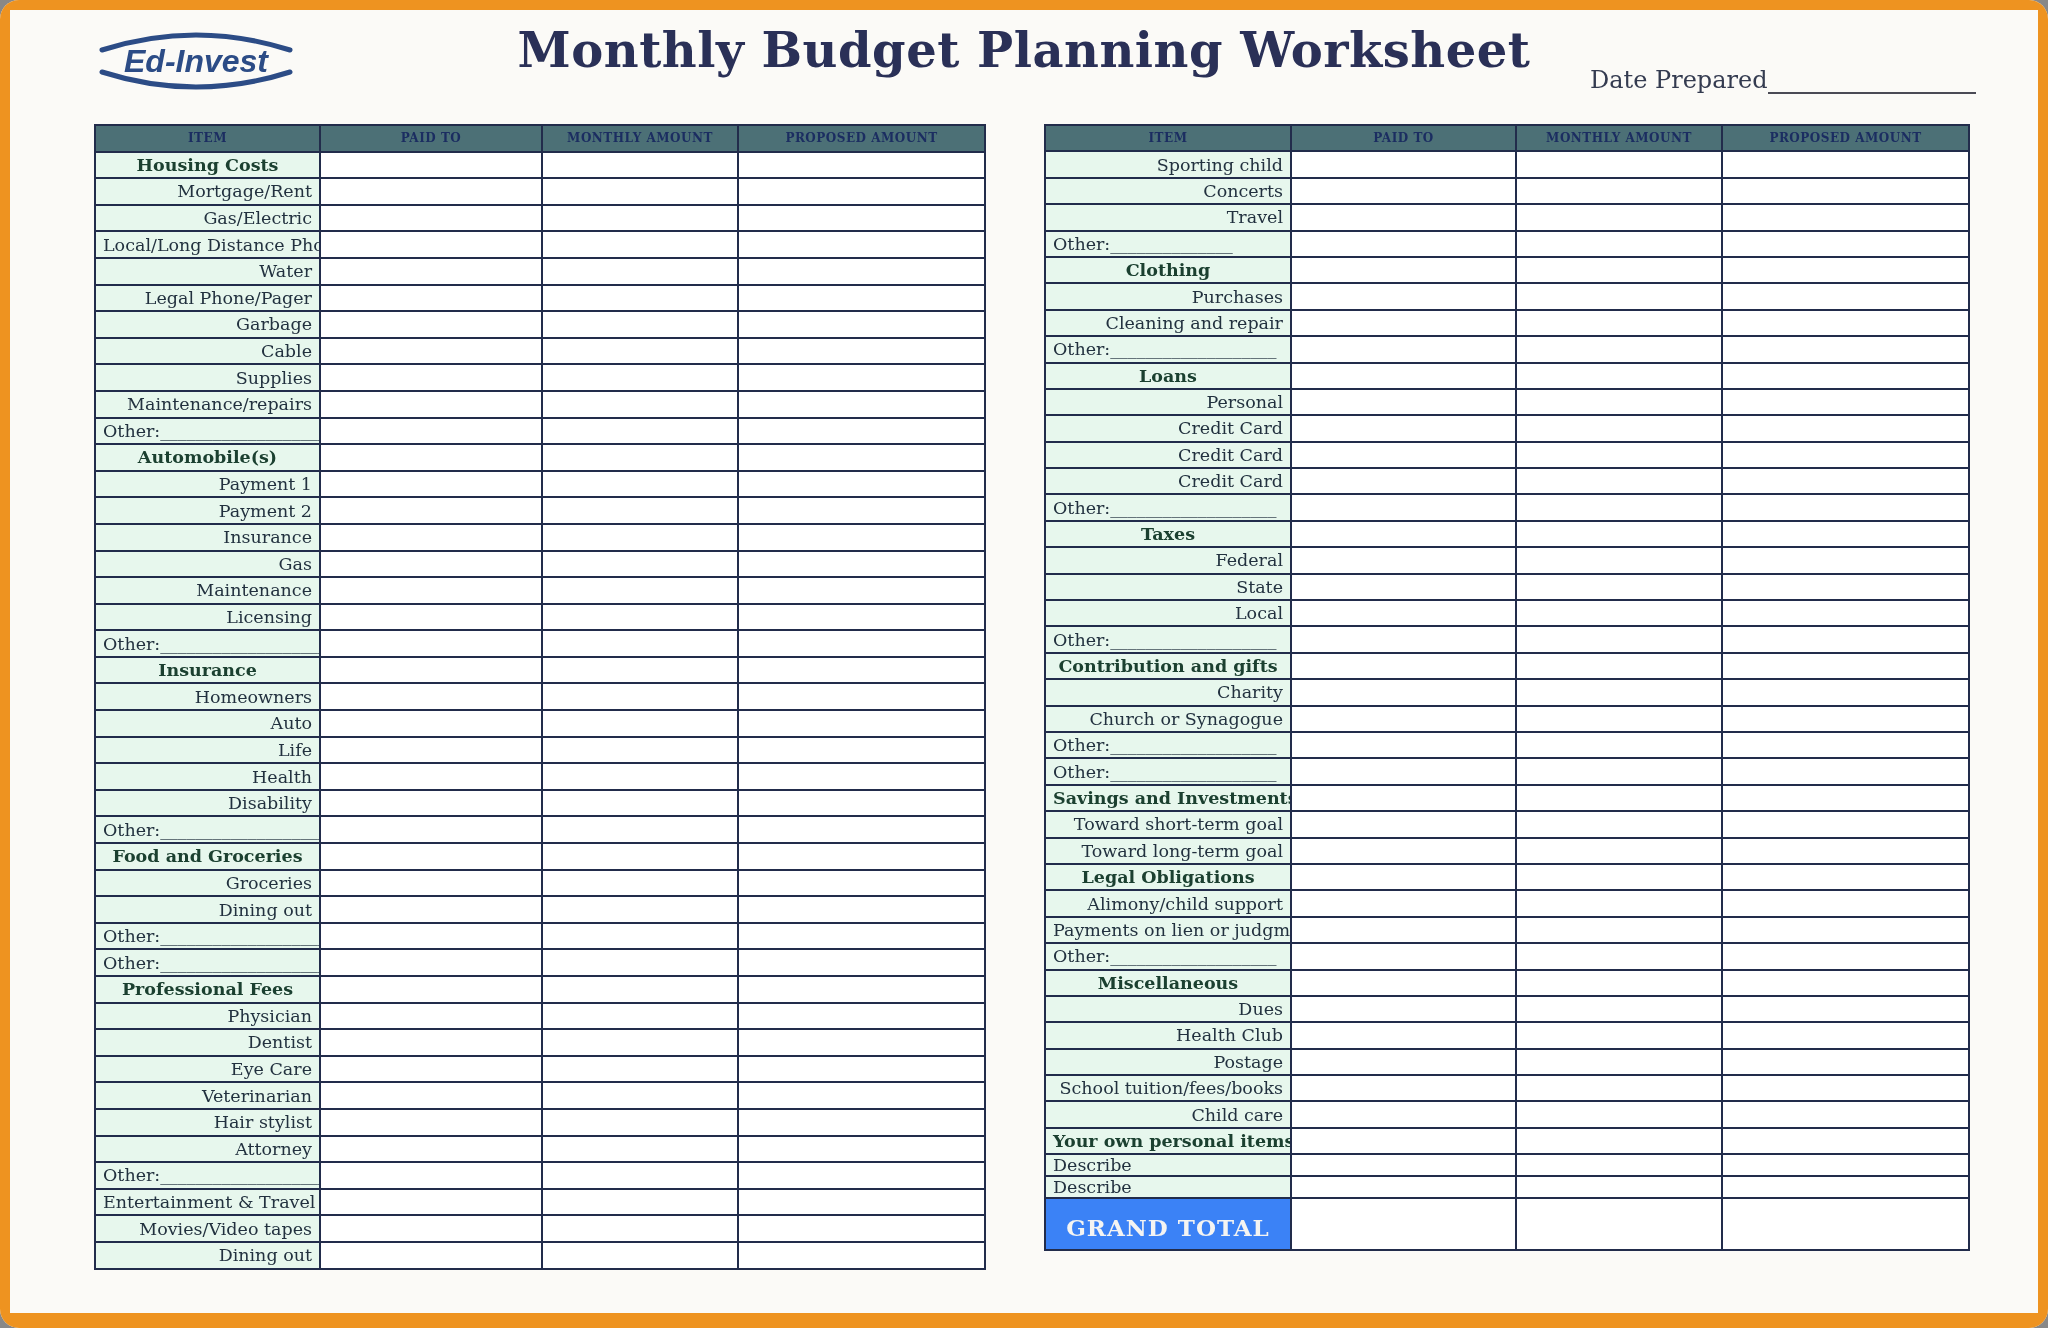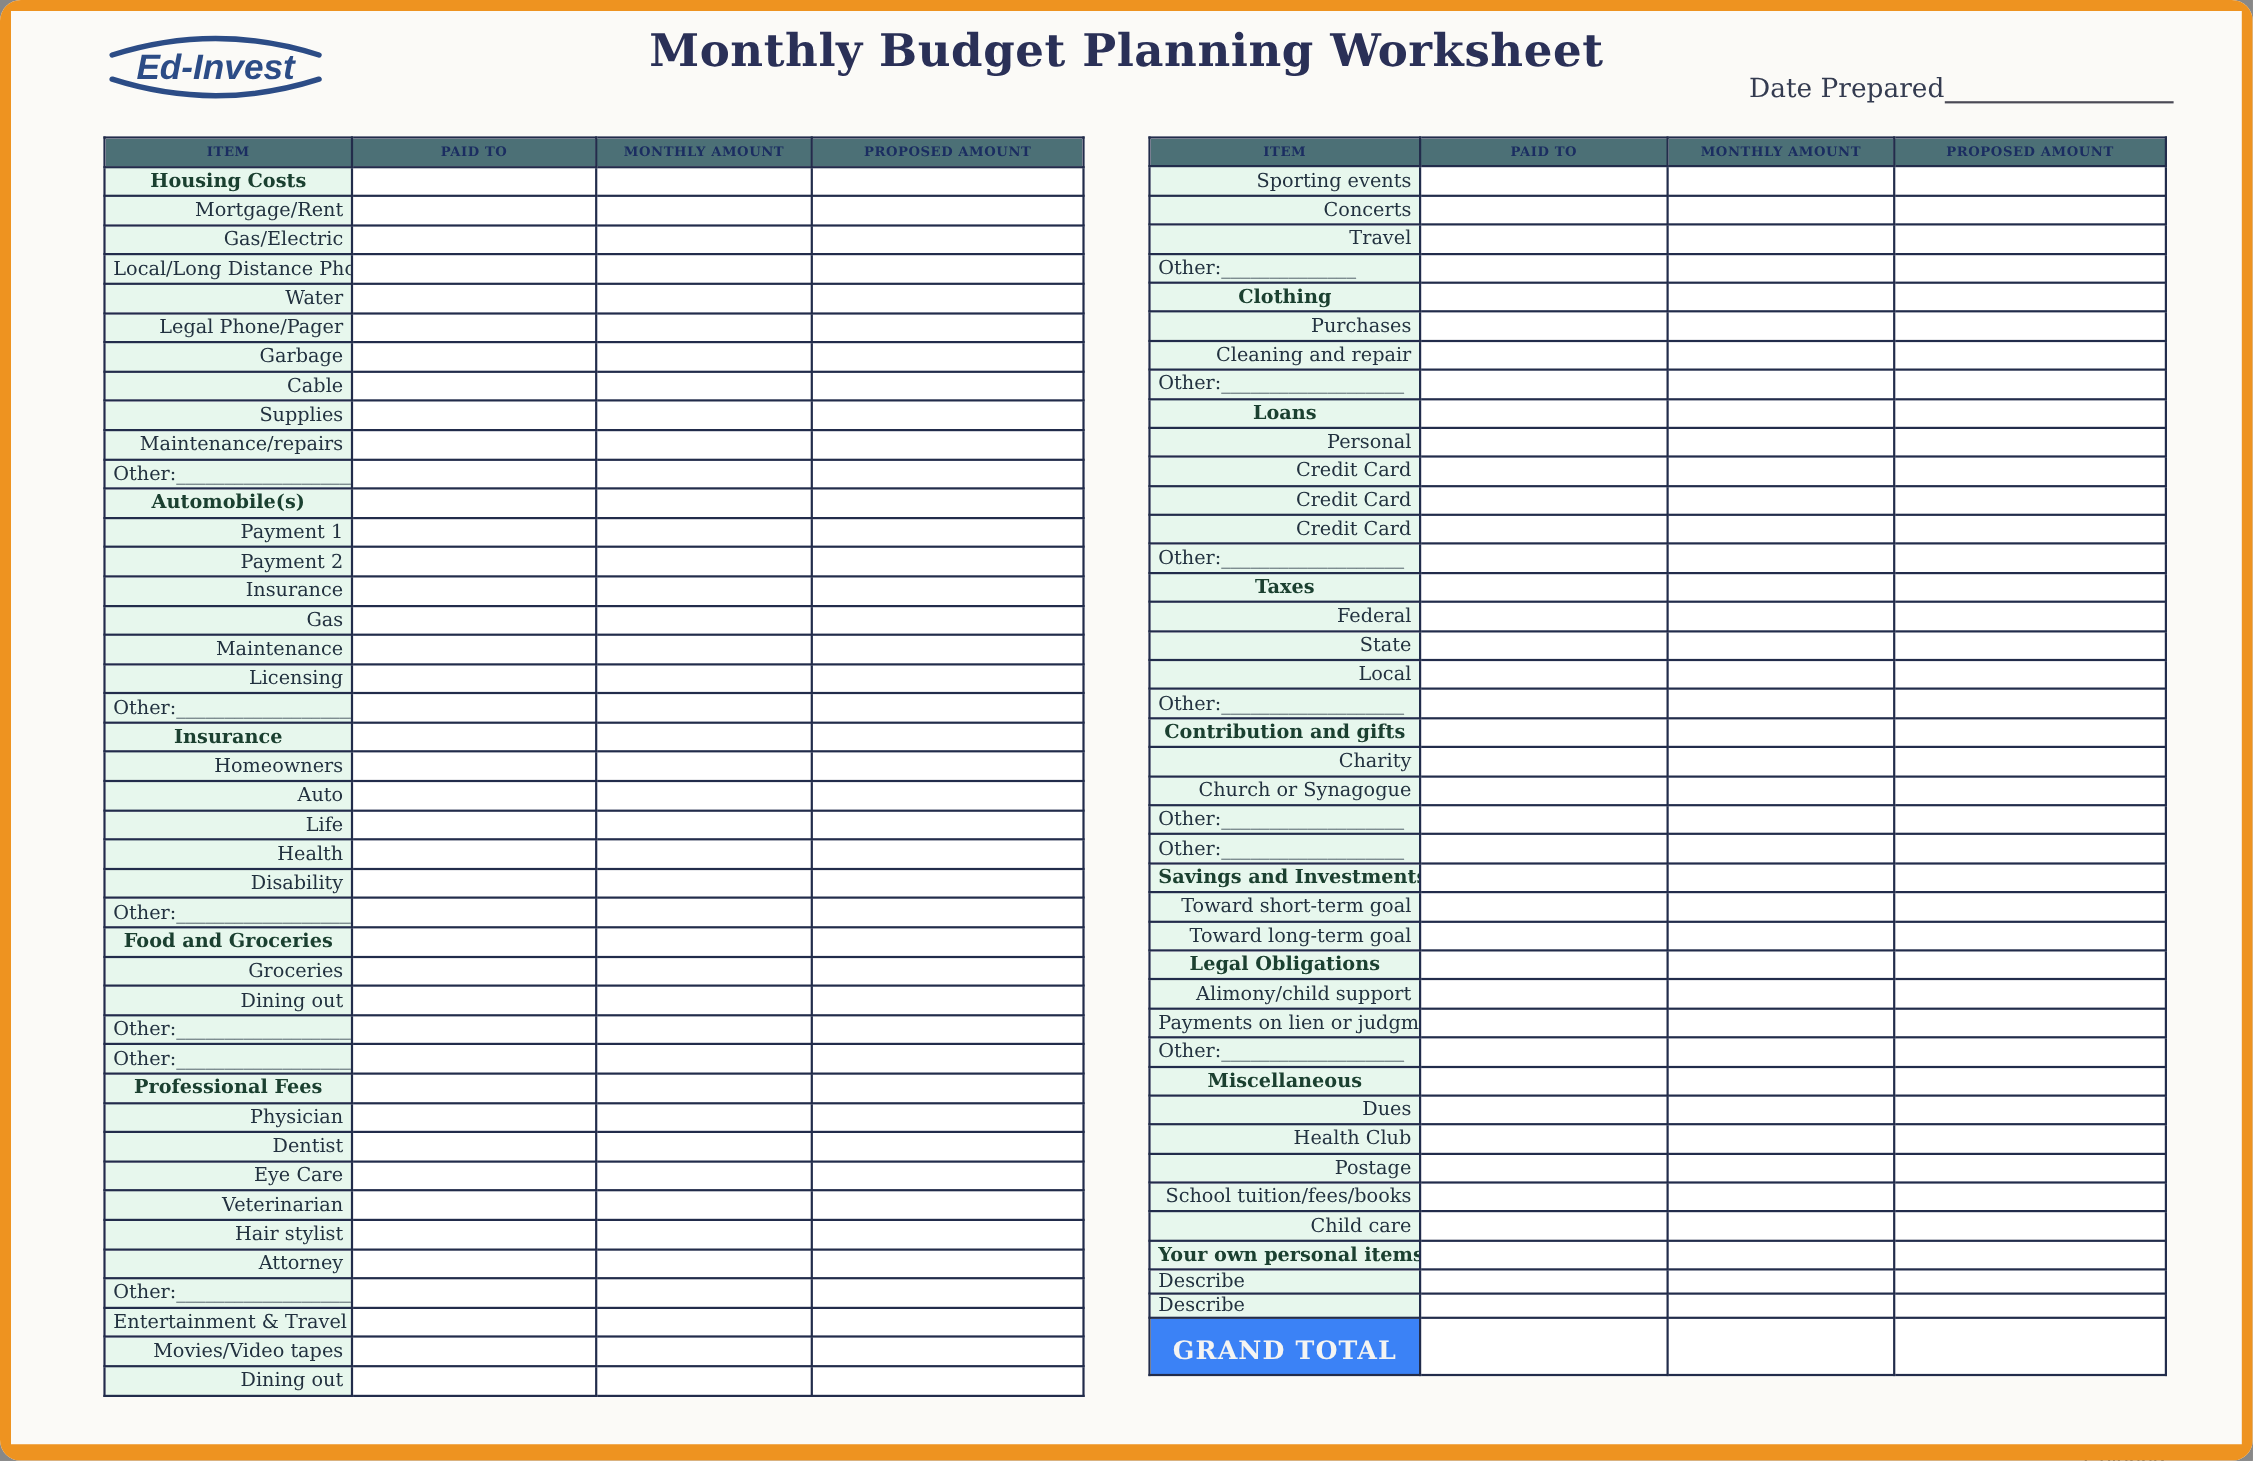--- a/index.html
+++ b/index.html
@@ -5,21 +5,21 @@
   html,body{margin:0;padding:0;background:#888;}
   .page{
     position:relative;width:2048px;height:1328px;background:#FBFAF7;
     overflow:hidden;font-family:"DejaVu Serif",serif;border-radius:19px;
   }
   .frame{position:absolute;inset:0;border:10px solid #EE9320;border-bottom-width:15px;pointer-events:none;z-index:10;}
   
   .logo{position:absolute;left:96px;top:28px;width:200px;height:66px;}
   .title{
     position:absolute;top:22px;left:50%;transform:translateX(-50%);
-    font-size:41px;font-weight:bold;color:#2A3057;white-space:nowrap;letter-spacing:.5px;
+    font-size:48px;font-weight:bold;color:#2A3057;white-space:nowrap;letter-spacing:.5px;
   }
   .dateprep{position:absolute;left:1590px;top:66px;display:flex;align-items:flex-end;}
   .dateprep .lbl{font-size:24px;color:#343B50;}
   .dateline{display:inline-block;width:208px;height:26px;border-bottom:2px solid #4A4A55;}
   
   table.sheet{position:absolute;border-collapse:collapse;table-layout:fixed;background:#FFFFFF;}
   .sheet th,.sheet td{border:2px solid #222C4B;padding:0 7px;box-sizing:border-box;overflow:hidden;white-space:nowrap;}
   .sheet th{
     background:#4C7076;color:#1B2D61;font-size:12px;font-weight:bold;
     letter-spacing:.5px;text-align:center;
@@ -346,21 +346,21 @@
     <thead>
       <tr>
         <th>ITEM</th>
         <th>PAID TO</th>
         <th>MONTHLY AMOUNT</th>
         <th>PROPOSED AMOUNT</th>
       </tr>
     </thead>
     <tbody>
         <tr class="row-item">
-          <td class="label-cell">Sporting events</td>
+          <td class="label-cell">Sporting child</td>
           <td class="value-cell"></td>
           <td class="value-cell"></td>
           <td class="value-cell"></td>
         </tr>
         <tr class="row-item">
           <td class="label-cell">Concerts</td>
           <td class="value-cell"></td>
           <td class="value-cell"></td>
           <td class="value-cell"></td>
         </tr>

